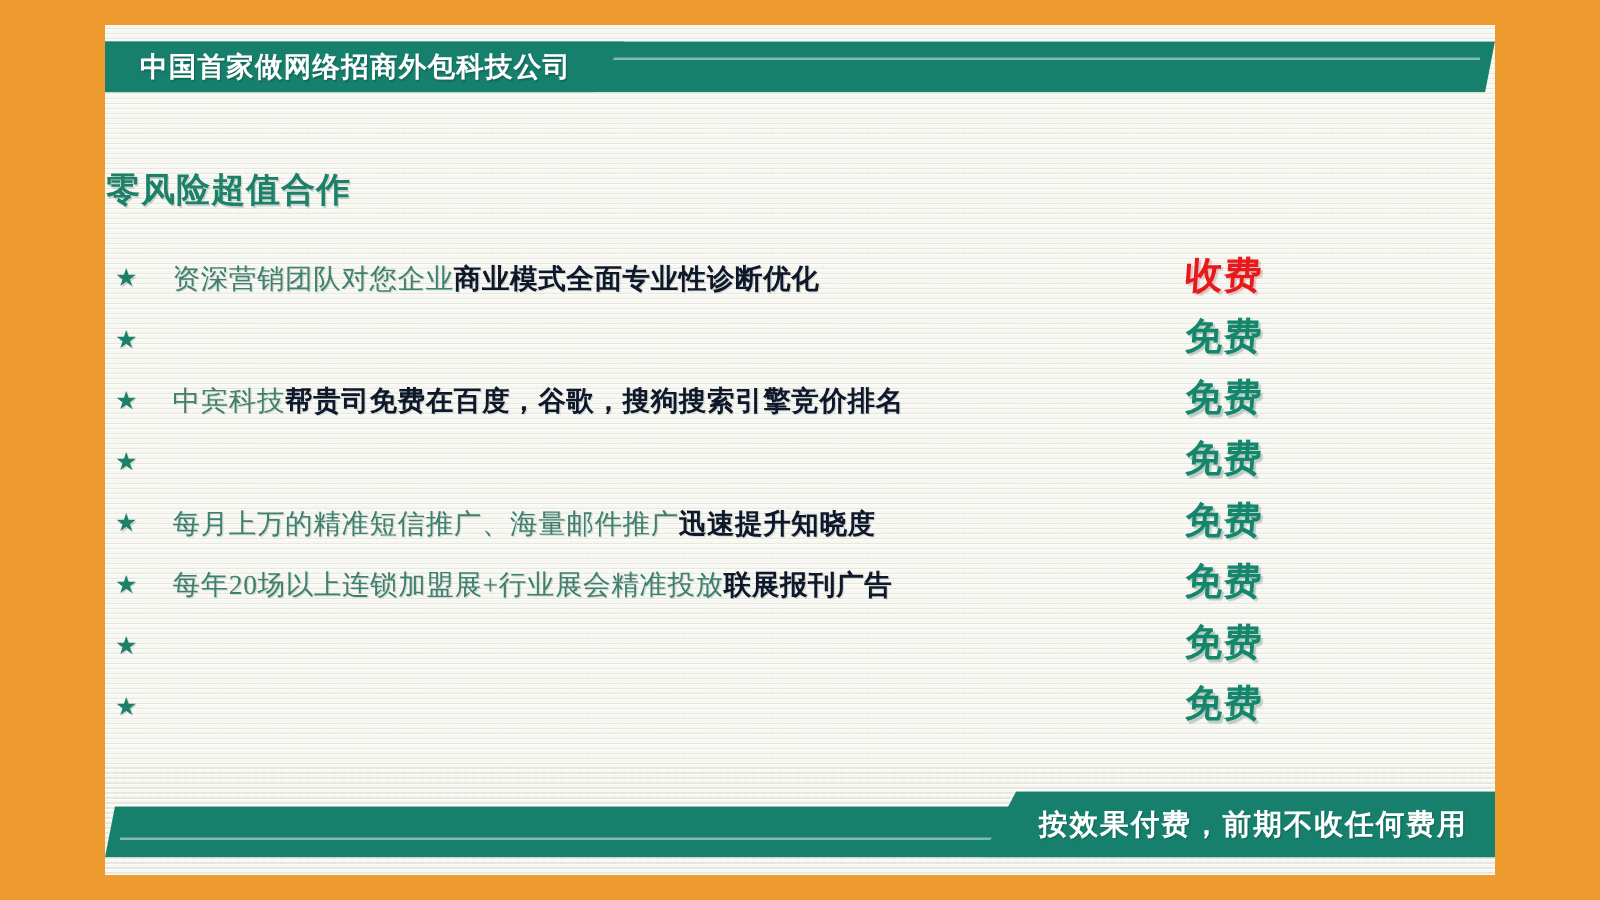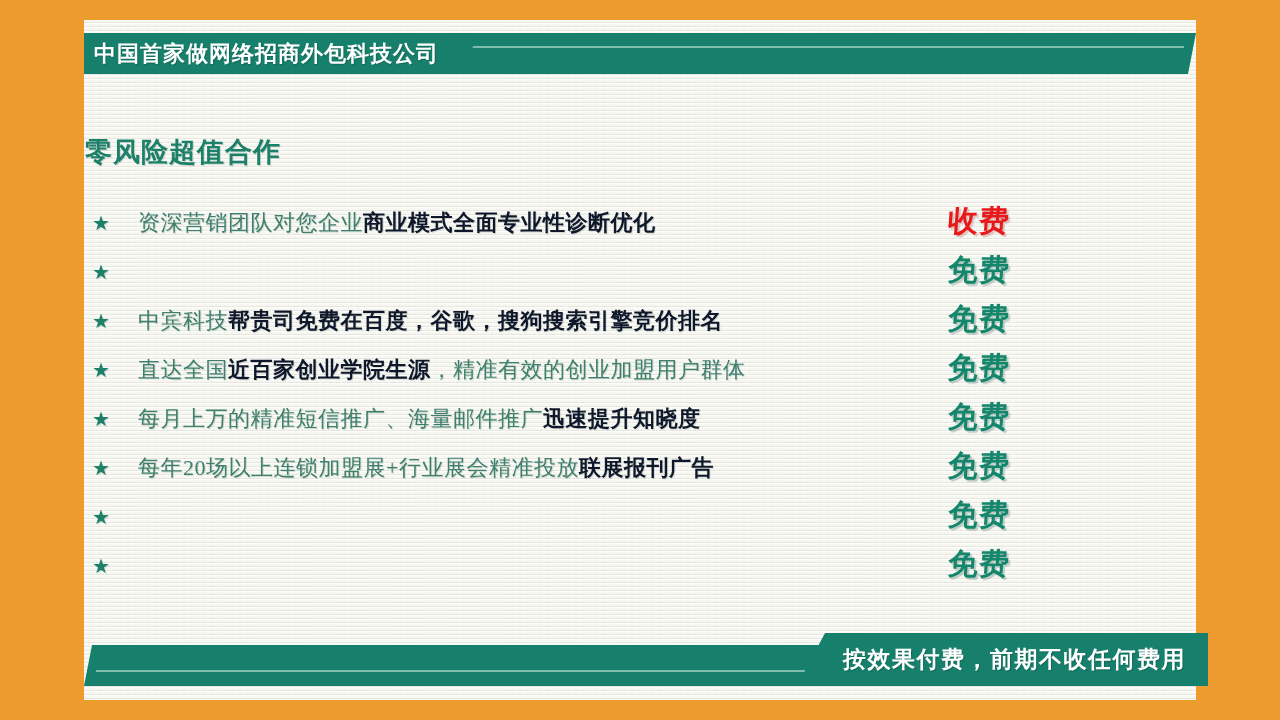--- a/index.html
+++ b/index.html
@@ -70,21 +70,21 @@
     height: 2px;
     background: #7FBBAC;
   }
   .header-title-block {
     position: absolute;
     left: 0;
     top: 0;
     height: 41px;
     background: #16806C;
     clip-path: polygon(0 0, 100% 0, calc(100% - 24px) 100%, 0 100%);
-    padding: 0 42px 0 10px;
+    padding: 0 42px 0 28px;
     display: flex;
     align-items: center;
   }
   .header-title-text {
     color: #FFFFFF;
     font-size: 22px;
     font-weight: bold;
     letter-spacing: 1px;
     line-height: 41px;
     white-space: nowrap;
@@ -170,21 +170,20 @@
     text-shadow: 2px 2px 1px rgba(180,120,120,0.40);
   }
 
   
   .footer-band {
     position: absolute;
     left: 84px;
     top: 645px;
     width: 1112px;
     height: 41px;
-    padding-left: 12px;
   }
   .footer-bar-left {
     position: absolute;
     left: 0;
     top: 0;
     width: 1112px;
     height: 41px;
     background: #16806C;
     clip-path: polygon(8px 0, 1112px 0, 1112px 41px, 0 41px);
   }
@@ -241,21 +240,20 @@
       </div>
       <div class="bullet-row">
         <span class="bullet-star">★</span>
       </div>
       <div class="bullet-row">
         <span class="bullet-star">★</span>
         <span class="bullet-text"><span>中宾科技</span><span class="hl">帮贵司免费在百度，谷歌，搜狗搜索引擎竞价排名</span></span>
       </div>
       <div class="bullet-row">
         <span class="bullet-star">★</span>
-        <span class="bullet-text"><span>直达全国</span><span class="hl">近百家创业学院生源</span><span>，精准有效的创业加盟用户群体</span></span>
       </div>
       <div class="bullet-row">
         <span class="bullet-star">★</span>
         <span class="bullet-text"><span>每月上万的精准短信推广、海量邮件推广</span><span class="hl">迅速提升知晓度</span></span>
       </div>
       <div class="bullet-row">
         <span class="bullet-star">★</span>
         <span class="bullet-text"><span>每年20场以上连锁加盟展+行业展会精准投放</span><span class="hl">联展报刊广告</span></span>
       </div>
       <div class="bullet-row">

